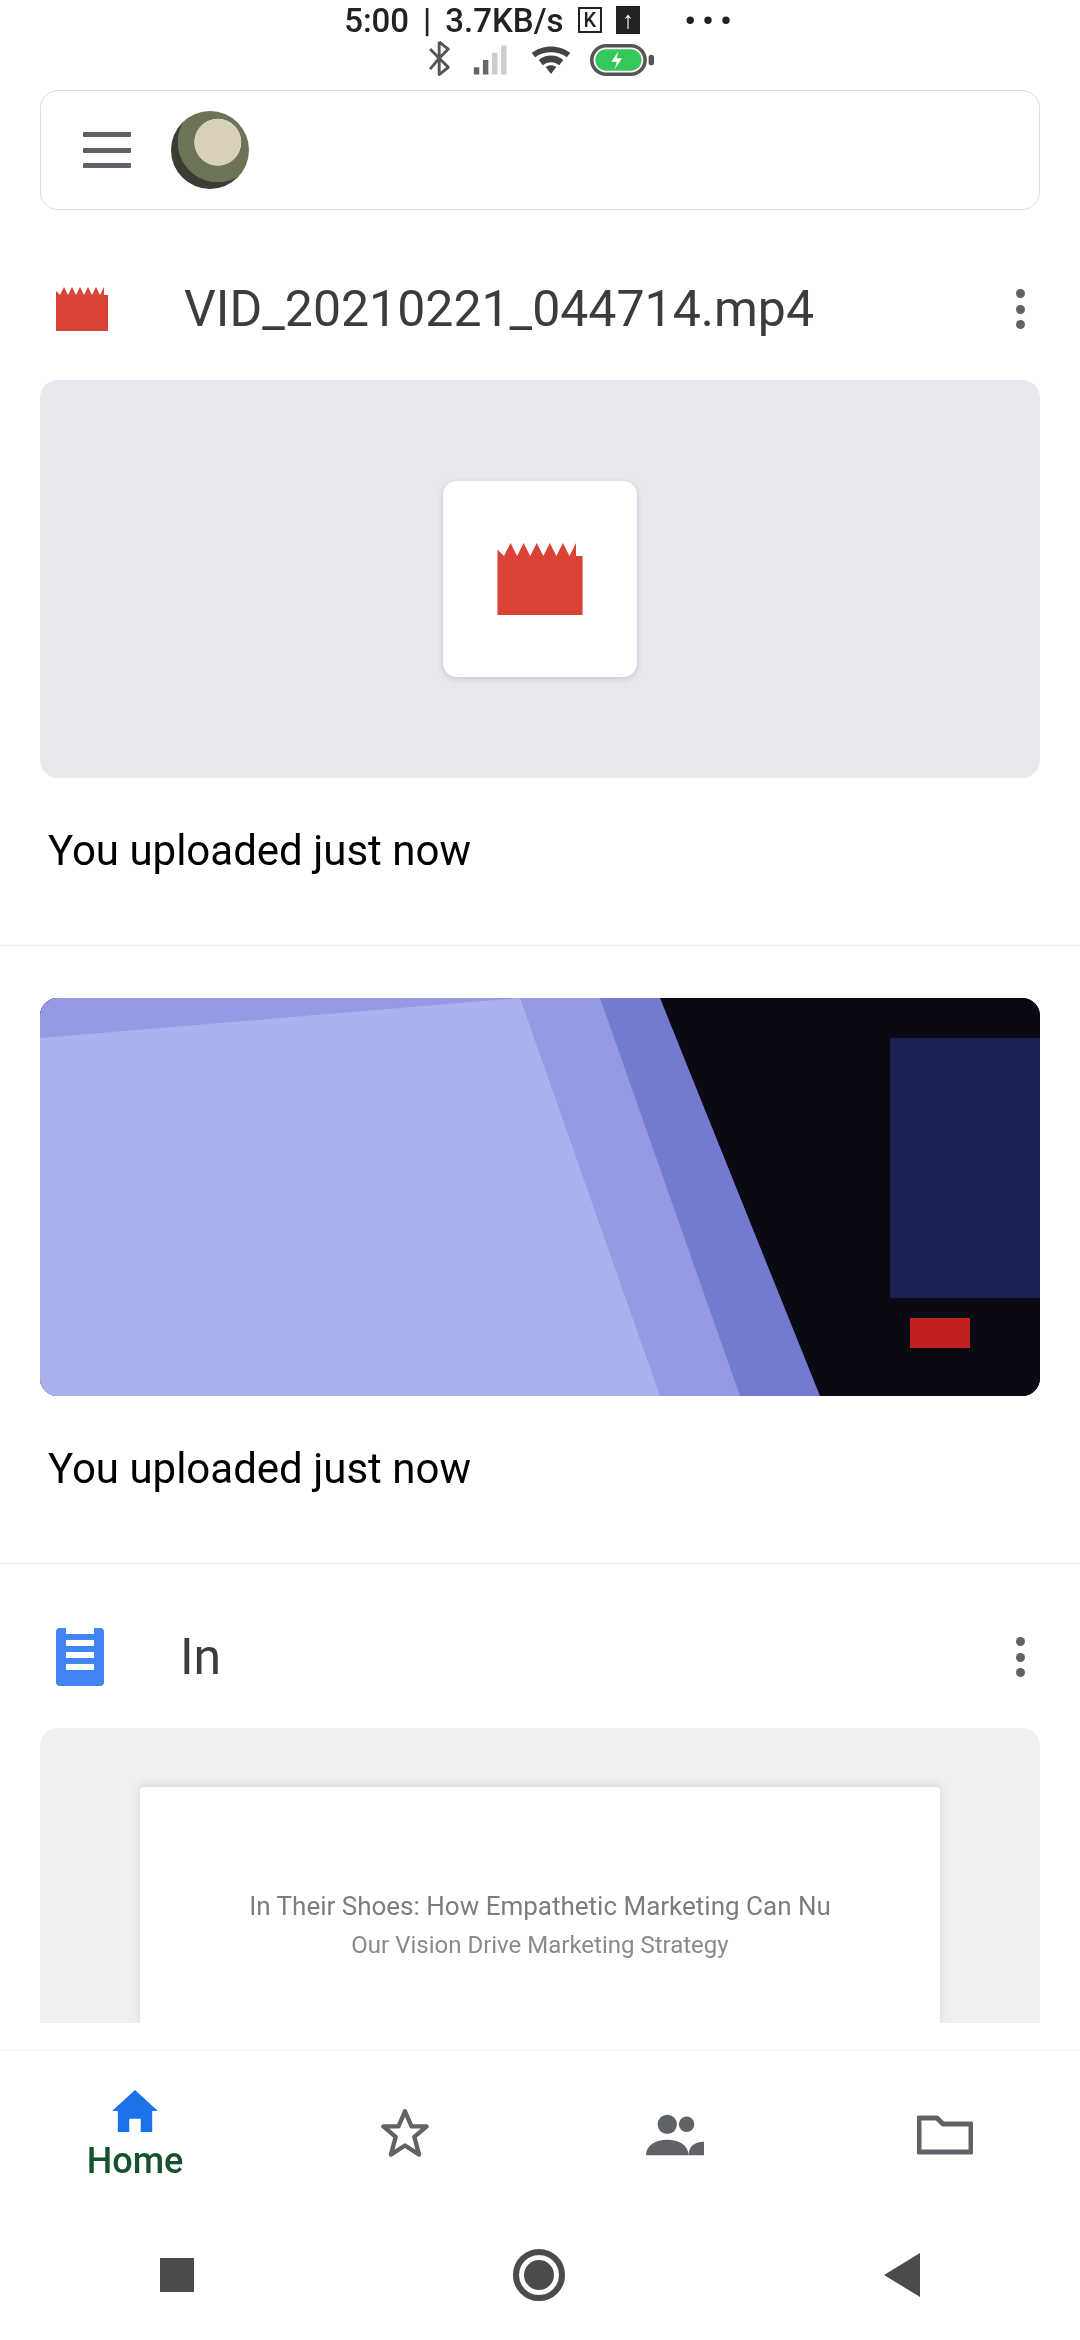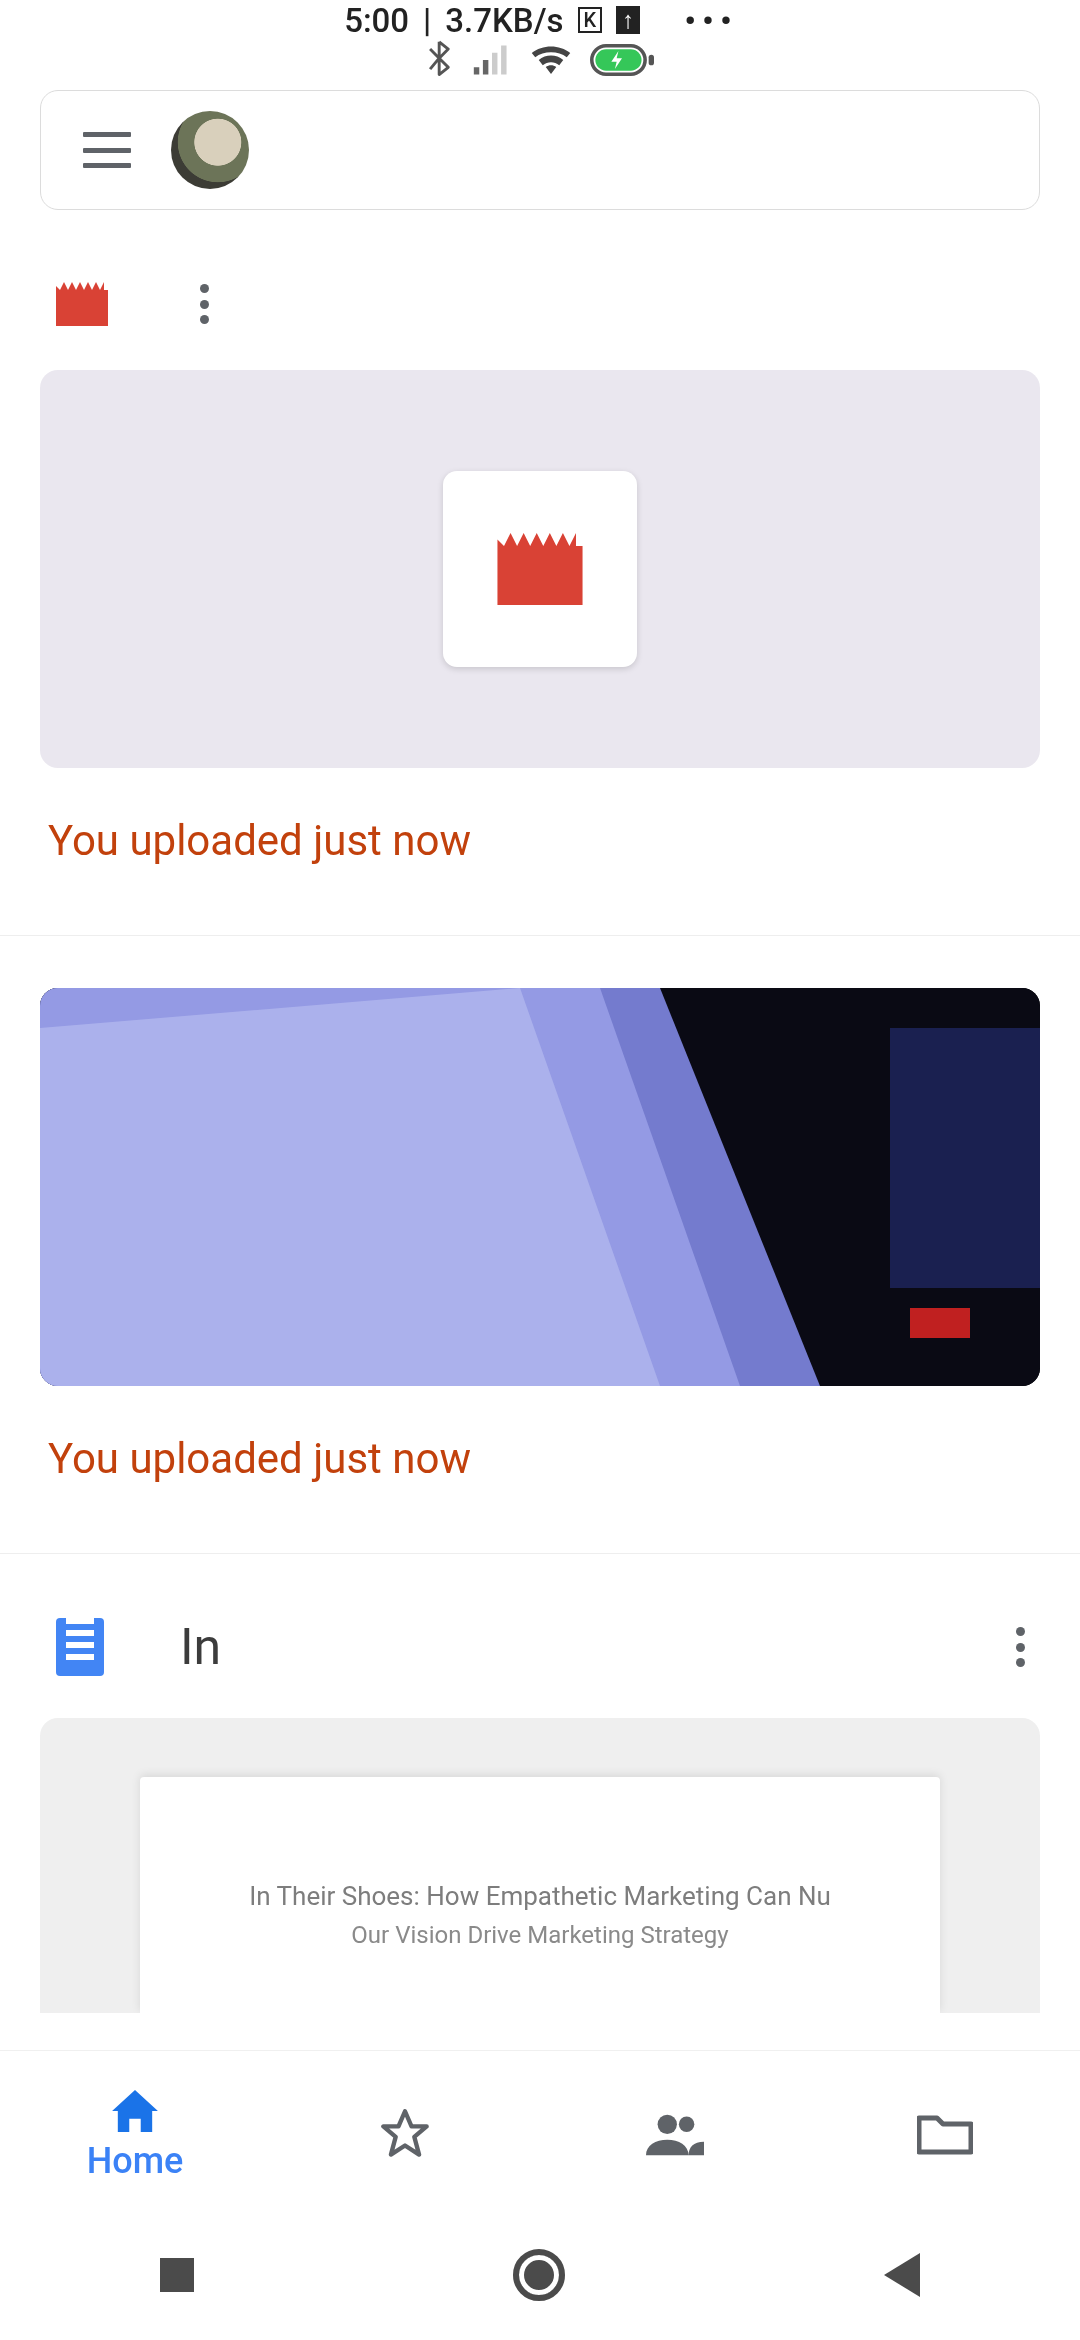--- a/index.html
+++ b/index.html
@@ -27,37 +27,37 @@
   .file-name { flex: 1; font-size: 50px; color: #3c3c3c; letter-spacing: 0; }
   .more-dots { width: 40px; height: 48px; display: flex; flex-direction: column; justify-content: space-between; align-items: center; padding: 4px 0; }
   .more-dots span { width: 9px; height: 9px; background: #5f6368; border-radius: 50%; }
 
   .thumb { width: 100%; height: 398px; border-radius: 18px; background: #eae7ef; display: flex; align-items: center; justify-content: center; position: relative; overflow: hidden; }
   .thumb-inner { width: 194px; height: 196px; background: #fff; border-radius: 14px; box-shadow: 0 2px 6px rgba(0,0,0,0.15); display: flex; align-items: center; justify-content: center; }
   .thumb-inner .video-icon { width: 88px; height: 72px; }
 
   .thumb.preview { background: #000; }
 
-  .status-text { font-size: 42px; color: #c2410c; padding: 48px 0 0 8px; }
+  .status-text { font-size: 42px; color: #000000; padding: 48px 0 0 8px; }
 
   
   .doc-icon { width: 48px; height: 58px; background: #4285f4; border-radius: 4px; position: relative; }
   .doc-icon::before, .doc-icon::after { content: ""; position: absolute; left: 10px; right: 10px; height: 6px; background: #fff; }
   .doc-icon::before { top: 12px; box-shadow: 0 12px 0 #fff, 0 24px 0 #fff; }
 
   .thumb.doc-thumb { background: #efefef; align-items: flex-end; height: 295px; border-radius: 18px 18px 0 0;}
   .doc-page { width: 80%; height: 80%; background: #fff; border-radius: 4px 4px 0 0; box-shadow: 0 -2px 10px rgba(0,0,0,0.1); position: relative; padding-top: 104px;}
   .doc-page .line { height: 26px; margin: 0 60px 14px; }
   .doc-page .line.l1 { color:#7d7d7d; font-size:26px; text-align:center; }
   .doc-page .line.l2 { color:#8a8a8a; font-size:24px; text-align:center; }
 
   
   .bottom-nav { position: absolute; bottom: 130px; left: 0; right: 0; height: 160px; display: flex; align-items: center; justify-content: space-around; background: #fff; border-top: 1px solid #f0f0f0; padding-top:10px;}
   .nav-item { display: flex; flex-direction: column; align-items: center; gap: 8px; width: 25%; }
-  .nav-label { font-size: 36px; color: #3b82f6; font-weight: 500; }
+  .nav-label { font-size: 36px; color: #14532d; font-weight: 500; }
   .nav-icon.home { width: 46px; height: 42px; }
   .nav-icon svg { display:block; }
 
   
   .sys-nav { position: absolute; bottom: 0; left: 0; right: 0; height: 130px; display: flex; align-items: center; justify-content: space-around; background: #fff; }
   .sys-nav .sq { width: 34px; height: 34px; background: #4b4b4b; }
   .sys-nav .circ { width: 52px; height: 52px; border: 6px solid #4b4b4b; border-radius: 50%; box-shadow: inset 0 0 0 5px #fff, inset 0 0 0 40px #4b4b4b; }
   .sys-nav .tri { width: 0; height: 0; border-top: 22px solid transparent; border-bottom: 22px solid transparent; border-right: 36px solid #4b4b4b; }
 
   
@@ -117,20 +117,21 @@
 <div class="scroll-viewport">
 <div class="file-list">
 
   <div class="file-item">
     <div class="file-header">
       <span class="video-icon">
         <svg width="52" height="44" viewBox="0 0 26 22">
               <path d="M0 4V2l2 2 2-4 2 4 2-4 2 4 2-4 2 4 2-4 2 4 2-4 2 4 2-4v4H0zm0 0h26v18H0z" fill="#d94235"></path>
             </svg>
       </span>
+      <div class="file-name">VID_20210221_044714.mp4</div>
       <div class="more-dots">
             <span></span>
             <span></span>
             <span></span>
           </div>
     </div>
     <div class="thumb">
       <div class="thumb-inner">
         <span class="video-icon">
           <svg width="88" height="72" viewBox="0 0 26 22">

